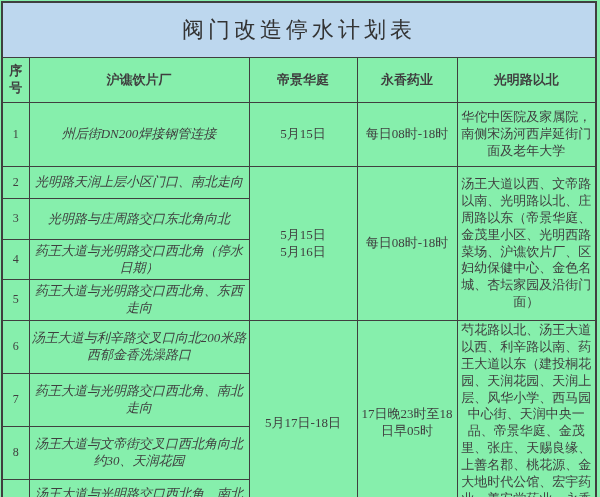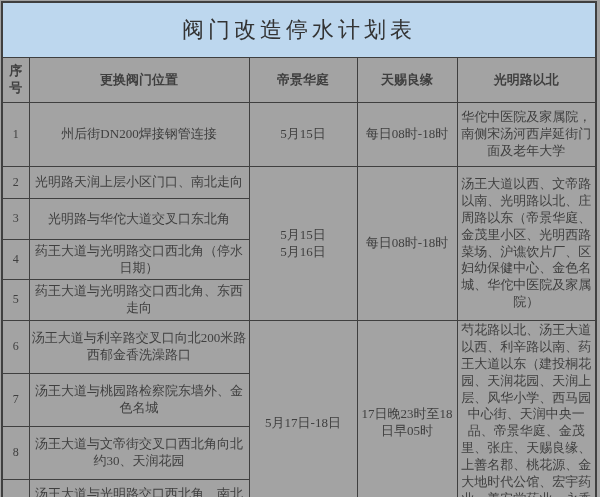--- a/index.html
+++ b/index.html
@@ -5,21 +5,21 @@
   html, body {
     margin: 0;
     padding: 0;
     background: #f7f7f7;
     font-family: "Liberation Serif", "DejaVu Serif", serif;
   }
   .sheet {
     position: relative;
     width: 600px;
     height: 497px;
-    background: #a3a3a3;
+    background: #86efac;
     overflow: hidden;
   }
   table.plan {
     border-collapse: collapse;
     table-layout: fixed;
     margin: 1px 0 0 1px;
     width: 594px;
     color: #3f3f3f;
     font-size: 13px;
     line-height: 1.3;
@@ -36,21 +36,21 @@
   table.plan { border: 2px solid #3f3f3f; }
   .title-cell {
     background: #bdd7ee;
     font-size: 22px;
     letter-spacing: 4px;
     color: #333;
     height: 52px;
     border-bottom: 2px solid #3f3f3f;
   }
   th.hdr { font-weight: bold; height: 42px; font-size: 13px; }
-  td.loc { text-align: left; padding-left: 4px; }
+  td.loc { text-align: left; padding-left: 4px; font-style: italic; }
   td.num { font-size: 12px; }
   td.date, td.time { white-space: pre-line; }
   
   col.c-no   { width: 27px; }
   col.c-loc  { width: 220px; }
   col.c-date { width: 108px; }
   col.c-time { width: 100px; }
   col.c-area { width: 139px; }
   
   tr.h-r1 td { height: 61px; }
@@ -76,65 +76,65 @@
         <col class="c-area">
     </colgroup>
 
     <tbody>
         <tr>
       <td class="title-cell" colspan="5" style="background: rgb(189, 215, 238);">阀门改造停水计划表</td>
     </tr>
 
     <tr>
       <th class="hdr">序号</th>
-      <th class="hdr">更换阀门位置</th>
+      <th class="hdr">沪谯饮片厂</th>
       <th class="hdr">帝景华庭</th>
-      <th class="hdr">天赐良缘</th>
+      <th class="hdr">永香药业</th>
       <th class="hdr">光明路以北</th>
     </tr>
 
     <tr class="h-r1">
       <td class="num">1</td>
       <td class="loc">州后街DN200焊接钢管连接</td>
       <td class="date">5月15日</td>
       <td class="time">每日08时-18时</td>
       <td class="area">华佗中医院及家属院，南侧宋汤河西岸延街门面及老年大学</td>
     </tr>
 
     <tr class="h-r2">
       <td class="num">2</td>
       <td class="loc">光明路天润上层小区门口、南北走向</td>
       <td class="date" rowspan="4">5月15日
 5月16日</td>
       <td class="time" rowspan="4">每日08时-18时</td>
-      <td class="area" rowspan="4">汤王大道以西、文帝路以南、光明路以北、庄周路以东（帝景华庭、金茂里小区、光明西路菜场、沪谯饮片厂、区妇幼保健中心、金色名城、华佗中医院及家属院）</td>
+      <td class="area" rowspan="4">汤王大道以西、文帝路以南、光明路以北、庄周路以东（帝景华庭、金茂里小区、光明西路菜场、沪谯饮片厂、区妇幼保健中心、金色名城、杏坛家园及沿街门面）</td>
     </tr>
     <tr class="h-r3">
       <td class="num">3</td>
-      <td class="loc">光明路与华佗大道交叉口东北角</td>
+      <td class="loc">光明路与庄周路交口东北角向北</td>
     </tr>
     <tr class="h-r4">
       <td class="num">4</td>
       <td class="loc">药王大道与光明路交口西北角（停水日期）</td>
     </tr>
     <tr class="h-r5">
       <td class="num">5</td>
       <td class="loc">药王大道与光明路交口西北角、东西走向</td>
     </tr>
 
     <tr class="h-r6">
       <td class="num">6</td>
       <td class="loc">汤王大道与利辛路交叉口向北200米路西郁金香洗澡路口</td>
       <td class="date" rowspan="4">5月17日-18日</td>
       <td class="time" rowspan="4">17日晚23时至18日早05时</td>
       <td class="area" rowspan="4">芍花路以北、汤王大道以西、利辛路以南、药王大道以东（建投桐花园、天润花园、天润上层、风华小学、西马园中心街、天润中央一品、帝景华庭、金茂里、张庄、天赐良缘、上善名郡、桃花源、金大地时代公馆、宏宇药业、善安堂药业、永香药业）</td>
     </tr>
     <tr class="h-r7">
       <td class="num">7</td>
-      <td class="loc">汤王大道与桃园路检察院东墙外、金色名城</td>
+      <td class="loc">药王大道与光明路交口西北角、南北走向</td>
     </tr>
     <tr class="h-r8">
       <td class="num">8</td>
       <td class="loc">汤王大道与文帝街交叉口西北角向北约30、天润花园</td>
     </tr>
     <tr class="h-r9">
       <td class="num">9</td>
       <td class="loc">汤王大道与光明路交口西北角、南北走向</td>
     </tr>
   </tbody>

